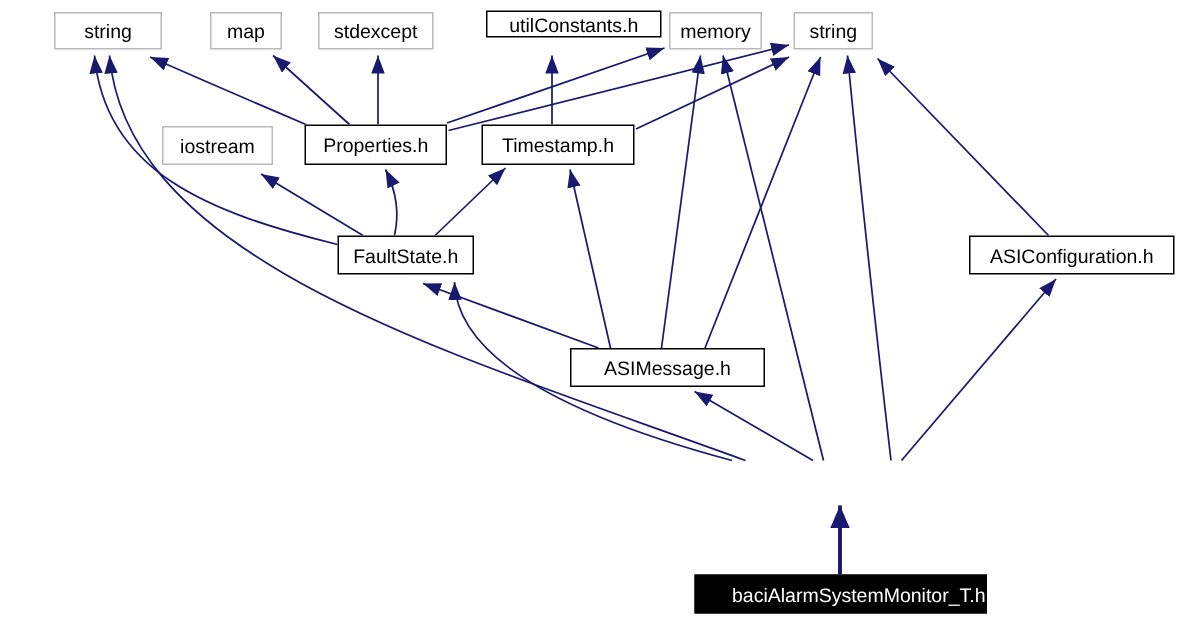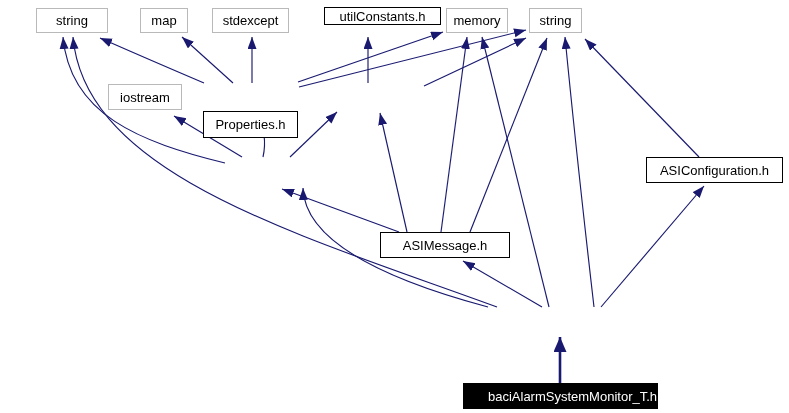--- a/index.html
+++ b/index.html
@@ -82,24 +82,30 @@
   <div class="node system" style="left: 446px; top: 8px; width: 62px; height: 25px; border-color: rgb(185, 185, 185);">
       <span>memory</span>
     </div>
   <div class="node system" style="left: 529px; top: 8px; width: 53px; height: 25px; border-color: rgb(185, 185, 185);">
       <span>string</span>
     </div>
 
   <div class="node system" style="left: 108px; top: 84px; width: 74px; height: 26px; border-color: rgb(185, 185, 185);">
       <span>iostream</span>
     </div>
-  <div class="node documented" style="left:203px; top:83px; width:95px;  height:27px;margin-top:28px;">
+  <div class="node documented" style="left:203px; top:83px; width:95px;  height:27px;">
       <span>Properties.h</span>
     </div>
+  <div class="node documented" style="left:321px; top:83px; width:102px; height:27px;">
+      <span>Timestamp.h</span>
+    </div>
 
+  <div class="node documented" style="left:225px; top:157px; width:91px; height:26px;">
+      <span>FaultState.h</span>
+    </div>
   <div class="node documented" style="left:646px; top:157px; width:137px;height:26px;">
       <span>ASIConfiguration.h</span>
     </div>
 
   <div class="node documented" style="left:380px; top:232px; width:130px;height:26px;">
       <span>ASIMessage.h</span>
     </div>
 
 
   <div class="node current" style="left: 463px; top: 383px; width: 195px; height: 26px; background: rgb(0, 0, 0); color: rgb(255, 255, 255);">

